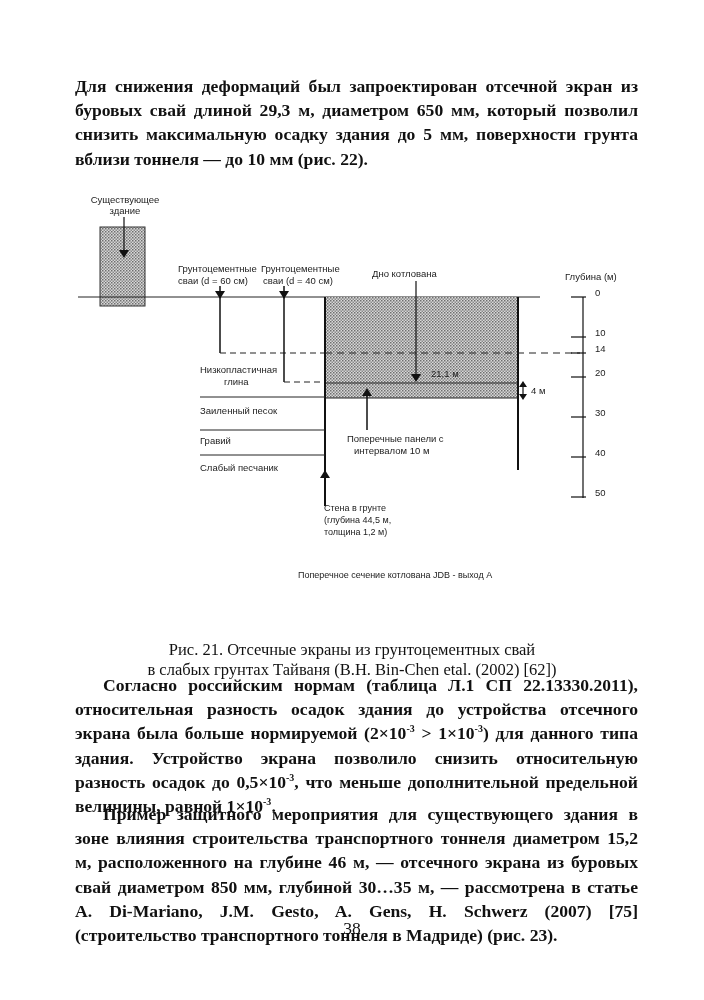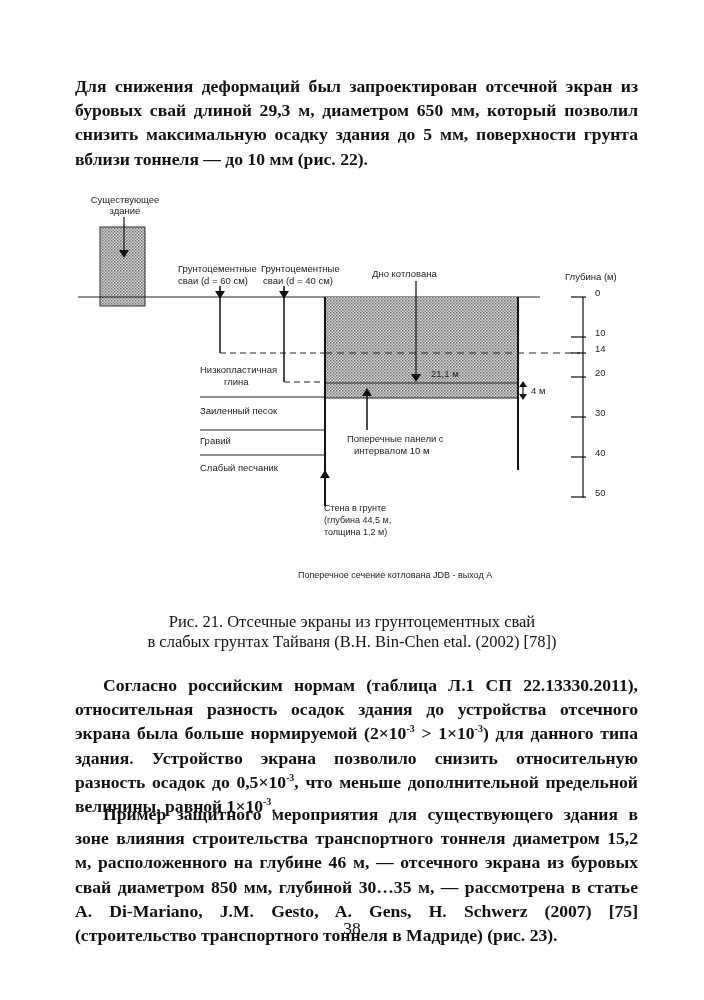--- a/index.html
+++ b/index.html
@@ -6,21 +6,21 @@
   body { width: 704px; height: 1000px; position: relative; overflow: hidden; color: #111; }
   .serif { font-family: "Liberation Serif", "DejaVu Serif", serif; }
   .para {
     position: absolute; left: 75px; width: 563px;
     font-size: 17.6px; line-height: 24.2px; text-align: justify;
     text-align-last: left;
     font-weight: bold;
   }
   .para.indent { text-indent: 28px; }
   .caption {
-    position: absolute; left: 60px; width: 584px; top: 612px;
+    position: absolute; left: 60px; width: 584px; top: 640px;
     font-size: 16.5px; line-height: 20px; text-align: center;
   }
   .page-num {
     position: absolute; left: 0; width: 704px; top: 918px;
     text-align: center; font-size: 17.6px;
   }
   svg text { font-family: "Liberation Sans", "DejaVu Sans", sans-serif; fill: #222; }
   sup { font-size: 10px; line-height: 0; }
 </style>
 </head>
@@ -113,21 +113,21 @@
       <text x="595" y="456" font-size="9.5">40</text>
       <line x1="571" x2="586" y1="497" y2="497" stroke="#111" stroke-width="1.2"></line>
       <text x="595" y="496" font-size="9.5">50</text>
     </g>
 
   <text x="298" y="578" font-size="9">Поперечное сечение котлована JDB - выход А</text>
 </svg>
 
 <div class="caption serif">
   <div>Рис. 21. Отсечные экраны из грунтоцементных свай</div>
-  <div>в слабых грунтах Тайваня (B.H. Bin-Chen etal. (2002) [78])</div>
+  <div>в слабых грунтах Тайваня (B.H. Bin-Chen etal. (2002) [62])</div>
 </div>
 
 <div class="para serif indent" style="top:673px;">
   <span>Согласно российским нормам (таблица Л.1 СП 22.13330.2011), относительная разность осадок здания до устройства отсечного экрана была больше нормируемой (2×10</span><sup>-3</sup><span> &gt; 1×10</span><sup>-3</sup><span>) для данного типа здания. Устройство экрана позволило снизить относительную разность осадок до 0,5×10</span><sup>-3</sup><span>, что меньше дополнительной предельной величины, равной 1×10</span><sup>-3</sup><span>.</span>
 </div>
 
 <div class="para serif indent" style="top:802px;">Пример защитного мероприятия для существующего здания в зоне влияния строительства транспортного тоннеля диаметром 15,2 м, расположенного на глубине 46 м, — отсечного экрана из буровых свай диаметром 850 мм, глубиной 30…35 м, — рассмотрена в статье A. Di-Mariano, J.M. Gesto, A. Gens, H. Schwerz (2007) [75] (строительство транспортного тоннеля в Мадриде) (рис. 23).</div>
 
 <div class="page-num serif">38</div>
 

